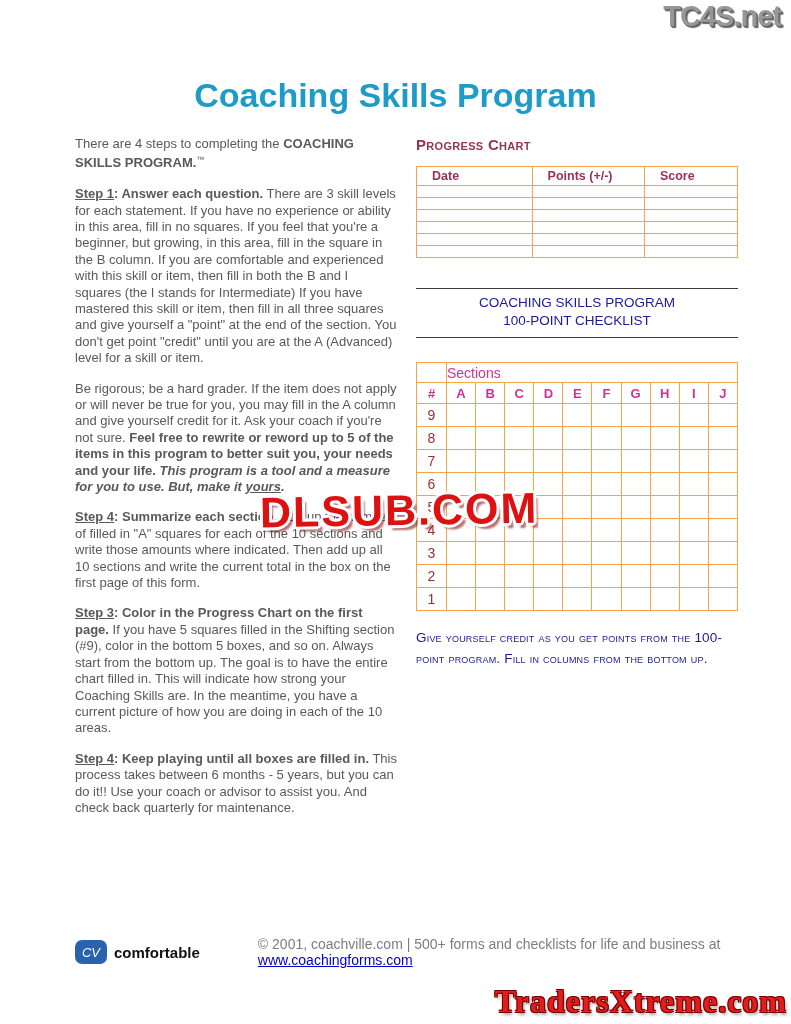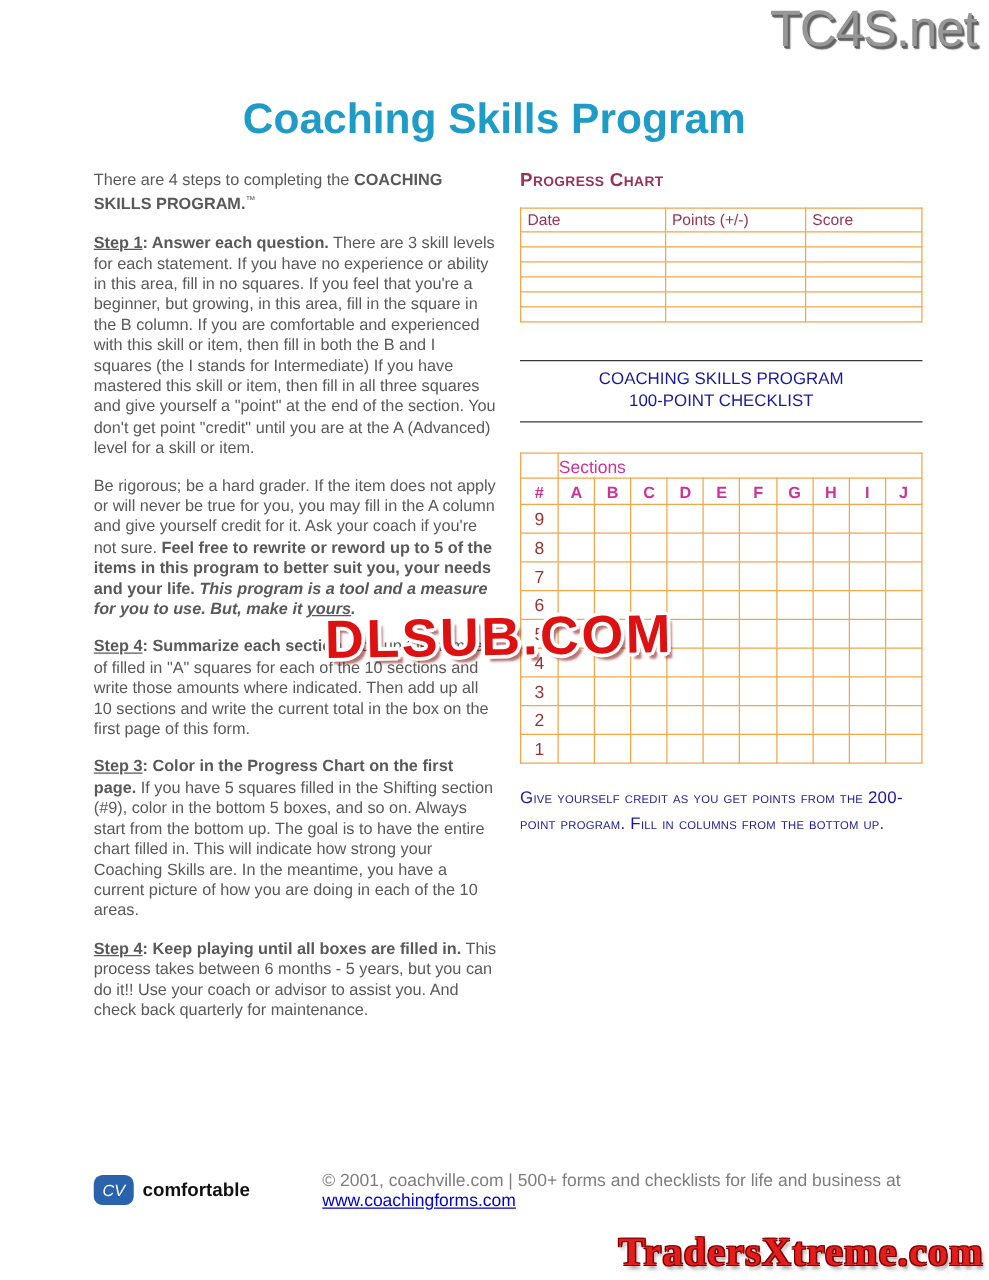--- a/index.html
+++ b/index.html
@@ -5,21 +5,21 @@
   * { margin:0; padding:0; box-sizing:border-box; }
   html,body { background:#ffffff; }
   .page {
     position:relative; width:791px; height:1024px; margin:0 auto;
     background:#ffffff; font-family:"Liberation Sans", sans-serif; overflow:hidden;
   }
 
   
   .wm-tc4s {
     position:absolute; top:0px; right:10px;
-    font-size:41px; font-weight:400; letter-spacing:-1px; color:#979797;
+    font-size:29px; font-weight:700; letter-spacing:-1px; color:#979797;
     text-shadow:1px 1px 0 #636363, 2px 2px 1px #636363;
   }
   .wm-dlsub {
     position:absolute; left:260px; top:486px;
     font-size:43px; font-weight:900; letter-spacing:2px; color:#dd1111;
     transform:rotate(-1deg);
     text-shadow:
       -2px -2px 0 #ffffff, 2px -2px 0 #ffffff, -2px 2px 0 #ffffff, 2px 2px 0 #ffffff,
       -3px 0 0 #ffffff, 3px 0 0 #ffffff, 0 -3px 0 #ffffff, 0 3px 0 #ffffff,
       4px 5px 2px rgba(120,0,0,0.55);
@@ -50,22 +50,22 @@
   
   .col-right { position:absolute; left:416px; top:136px; width:322px; }
 
   .pc-heading {
     font-variant:small-caps; font-weight:bold; font-size:15px;
     color:#993355; letter-spacing:0.3px;
   }
   .pc-table { width:100%; border-collapse:collapse; margin-top:13px; table-layout:fixed; }
   .pc-table th, .pc-table td { border:1px solid #f3a648; }
   .pc-table th {
-    color:#993355; font-size:12.5px; font-weight:normal; text-align:left;
-    padding:2px 5px; height:17px;
+    color:#993355; font-size:12.5px; font-weight:bold; text-align:left;
+    padding:2px 15px; height:17px;
   }
   .pc-table td { height:12px; }
   .pc-table .c1 { width:36%; } .pc-table .c2 { width:35%; } .pc-table .c3 { width:29%; }
 
   .checklist-title {
     margin-top:30px; border-top:1px solid #3a3a3a; border-bottom:1px solid #3a3a3a;
     text-align:center; color:#1a1a99; font-size:13.5px; line-height:1.35;
     padding:5px 0 7px 0;
   }
 
@@ -307,21 +307,21 @@
             <td></td>
             <td></td>
             <td></td>
             <td></td>
             <td></td>
             <td></td>
           </tr>
       </tbody>
     </table>
 
-    <p class="note">Give yourself credit as you get points from the 200-point program.  Fill in columns from the bottom up.</p>
+    <p class="note">Give yourself credit as you get points from the 100-point program.  Fill in columns from the bottom up.</p>
 
   </div>
 
   <div class="wm-dlsub">DLSUB.COM</div>
 
   <div class="footer">
     <span class="cv-badge">CV</span>
     <span class="brand">comfortable</span>
     <span class="copyright"><span>© 2001, coachville.com | 500+ forms and checklists for life and business at </span><a href="#">www.coachingforms.com</a></span>
   </div>

